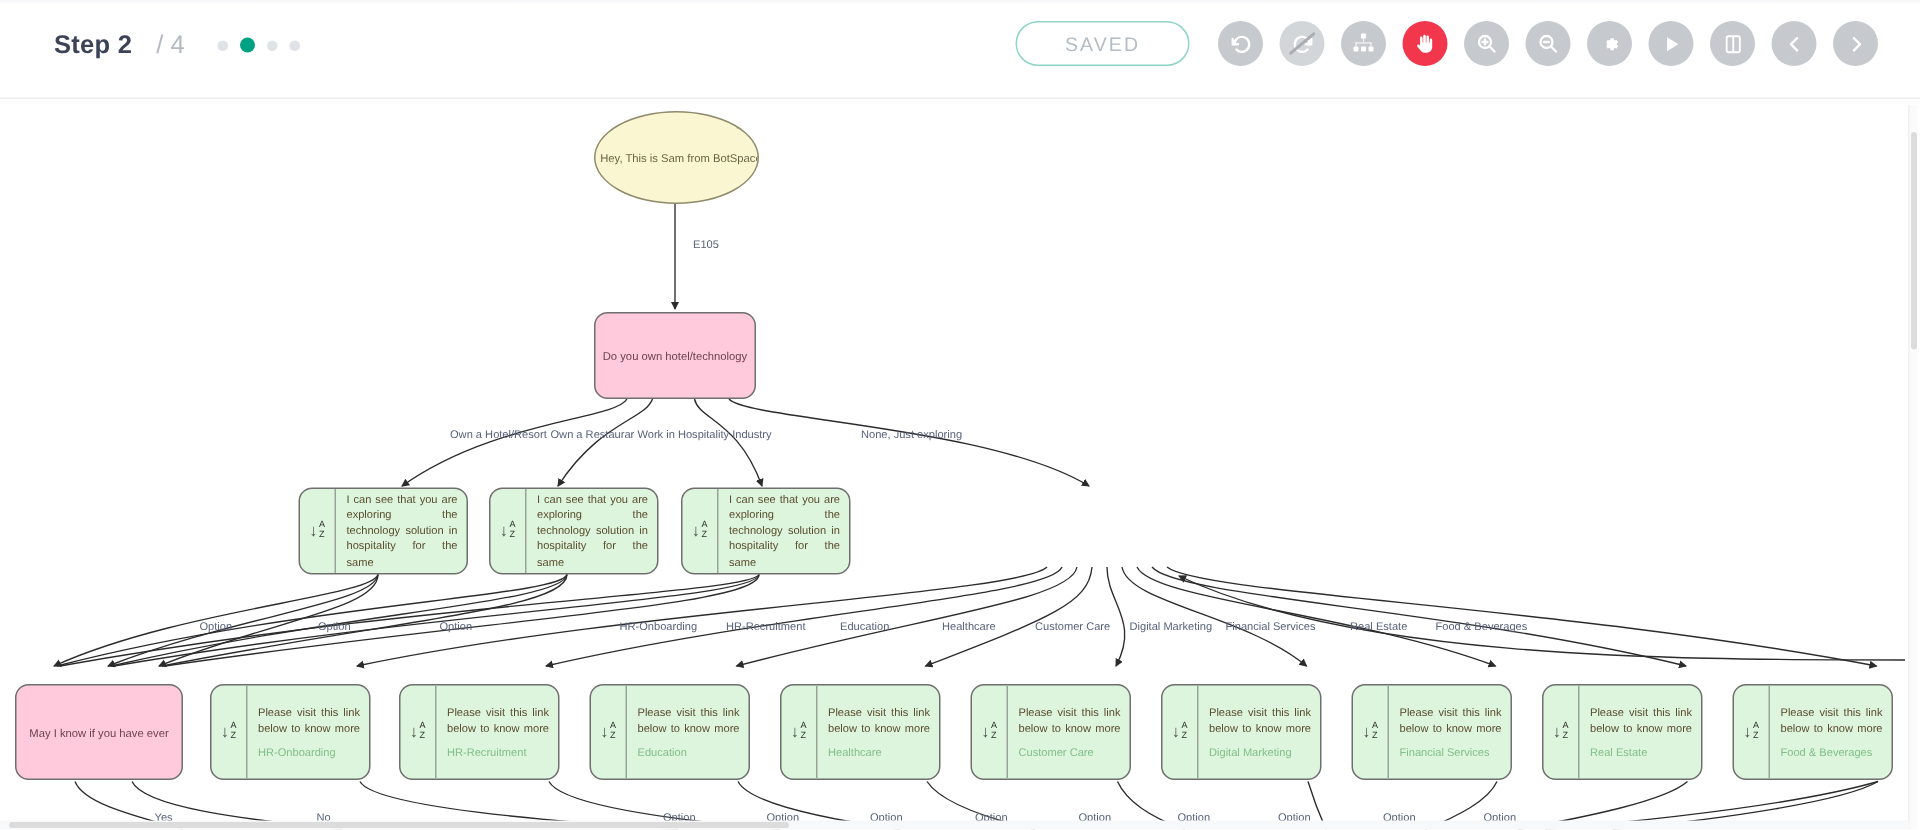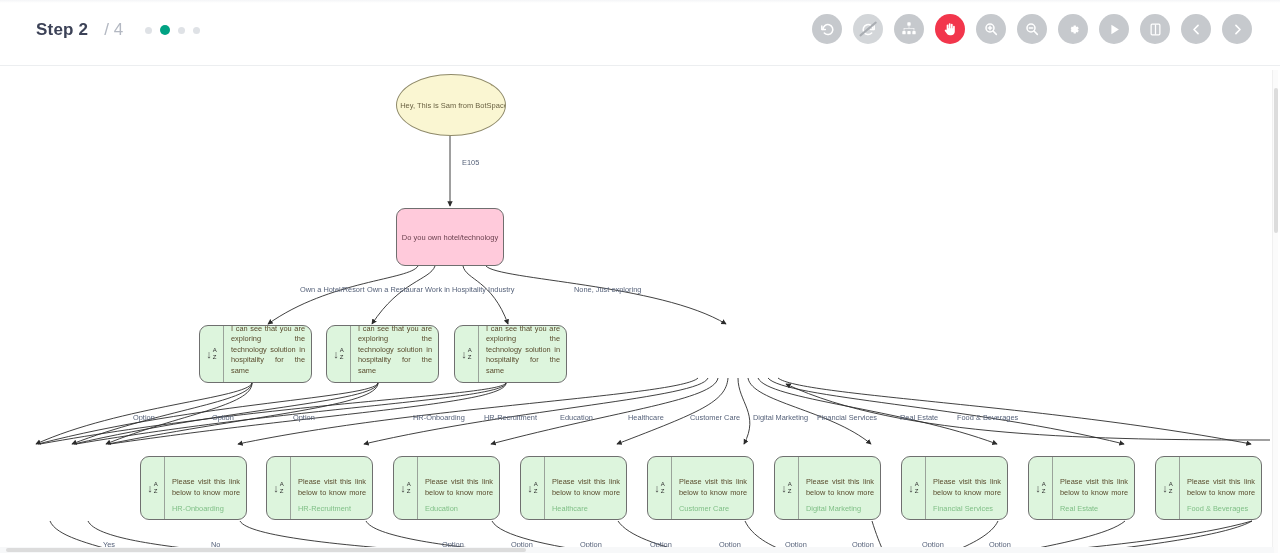--- a/index.html
+++ b/index.html
@@ -86,21 +86,21 @@
   .node-green {
     background: #ddf5dd; border: 1px solid #6f6f6f; border-radius: 9px;
     display: flex; overflow:hidden;
   }
   .node-green .gutter {
     width: 24px; flex: 0 0 24px; border-right: 1px solid #9aa39a;
     display:flex; align-items:center; justify-content:center;
   }
   .node-green .body {
     flex: 1 1 auto; padding: 6px 6px 6px 7px;
-    display:flex; flex-direction:column; justify-content:flex-end;
+    display:flex; flex-direction:column; justify-content:center;
   }
   .node-green .body .main {
     font-size: 7.4px; line-height: 10.5px; color: #5a4c2e;
     text-align: justify; text-align-last: justify;
   }
   .node-green .body .sub {
     font-size: 7.4px; color: #7fbf86; margin-top: 6px;
   }
   .az { display:flex; align-items:center; gap:1px; }
   .az .arrow { font-size: 11px; color:#4a4a4a; line-height: 1; }
@@ -148,20 +148,21 @@
       <span class="step-total">/ 4</span>
       <span class="dots">
         <span class="dot"></span>
         <span class="dot active"></span>
         <span class="dot"></span>
         <span class="dot"></span>
       </span>
     </div>
 
     <div class="tools">
+      <div class="saved-pill">SAVED</div>
 
       <button class="tbtn" title="Undo">
         <svg width="17" height="17" viewBox="0 0 24 24" fill="none" stroke="#ffffff" stroke-width="2.2" stroke-linecap="round" stroke-linejoin="round">
           <path d="M4 7v5h5"></path>
             <path d="M5.5 12a7 7 0 1 1 2 5"></path>
         </svg>
       </button>
 
       <button class="tbtn disabled" title="Redo">
         <svg width="17" height="17" viewBox="0 0 24 24" fill="none" stroke="#ffffff" stroke-width="2.2" stroke-linecap="round" stroke-linejoin="round">
@@ -379,20 +380,30 @@
       <span class="magn" style="top:-10px; right:3px;">
         <svg width="10" height="10" viewBox="0 0 24 24" fill="none" stroke="#b09a55" stroke-width="2.6" stroke-linecap="round">
           <circle cx="10" cy="10" r="6"></circle>
             <path d="M14.5 14.5l5.5 5.5"></path>
             <path d="M7.3 10h5.4"></path>
         </svg>
       </span>
     </div>
 
 
+    <div class="node node-pink" style="left:10px; top:390px; width:112px; height:64px;">
+      <span class="txt">May I know if you have ever</span>
+      <span class="magn" style="top:-10px; right:3px;">
+        <svg width="10" height="10" viewBox="0 0 24 24" fill="none" stroke="#b09a55" stroke-width="2.6" stroke-linecap="round">
+          <circle cx="10" cy="10" r="6"></circle>
+            <path d="M14.5 14.5l5.5 5.5"></path>
+            <path d="M7.3 10h5.4"></path>
+        </svg>
+      </span>
+    </div>
 
     <div class="node node-green" style="left:140px; top:390px; width:107px; height:64px;">
       <div class="gutter">
         <span class="az">
           <span class="arrow">↓</span>
           <span class="letters">
               <span>A</span>
               <span>Z</span>
             </span>
         </span>

